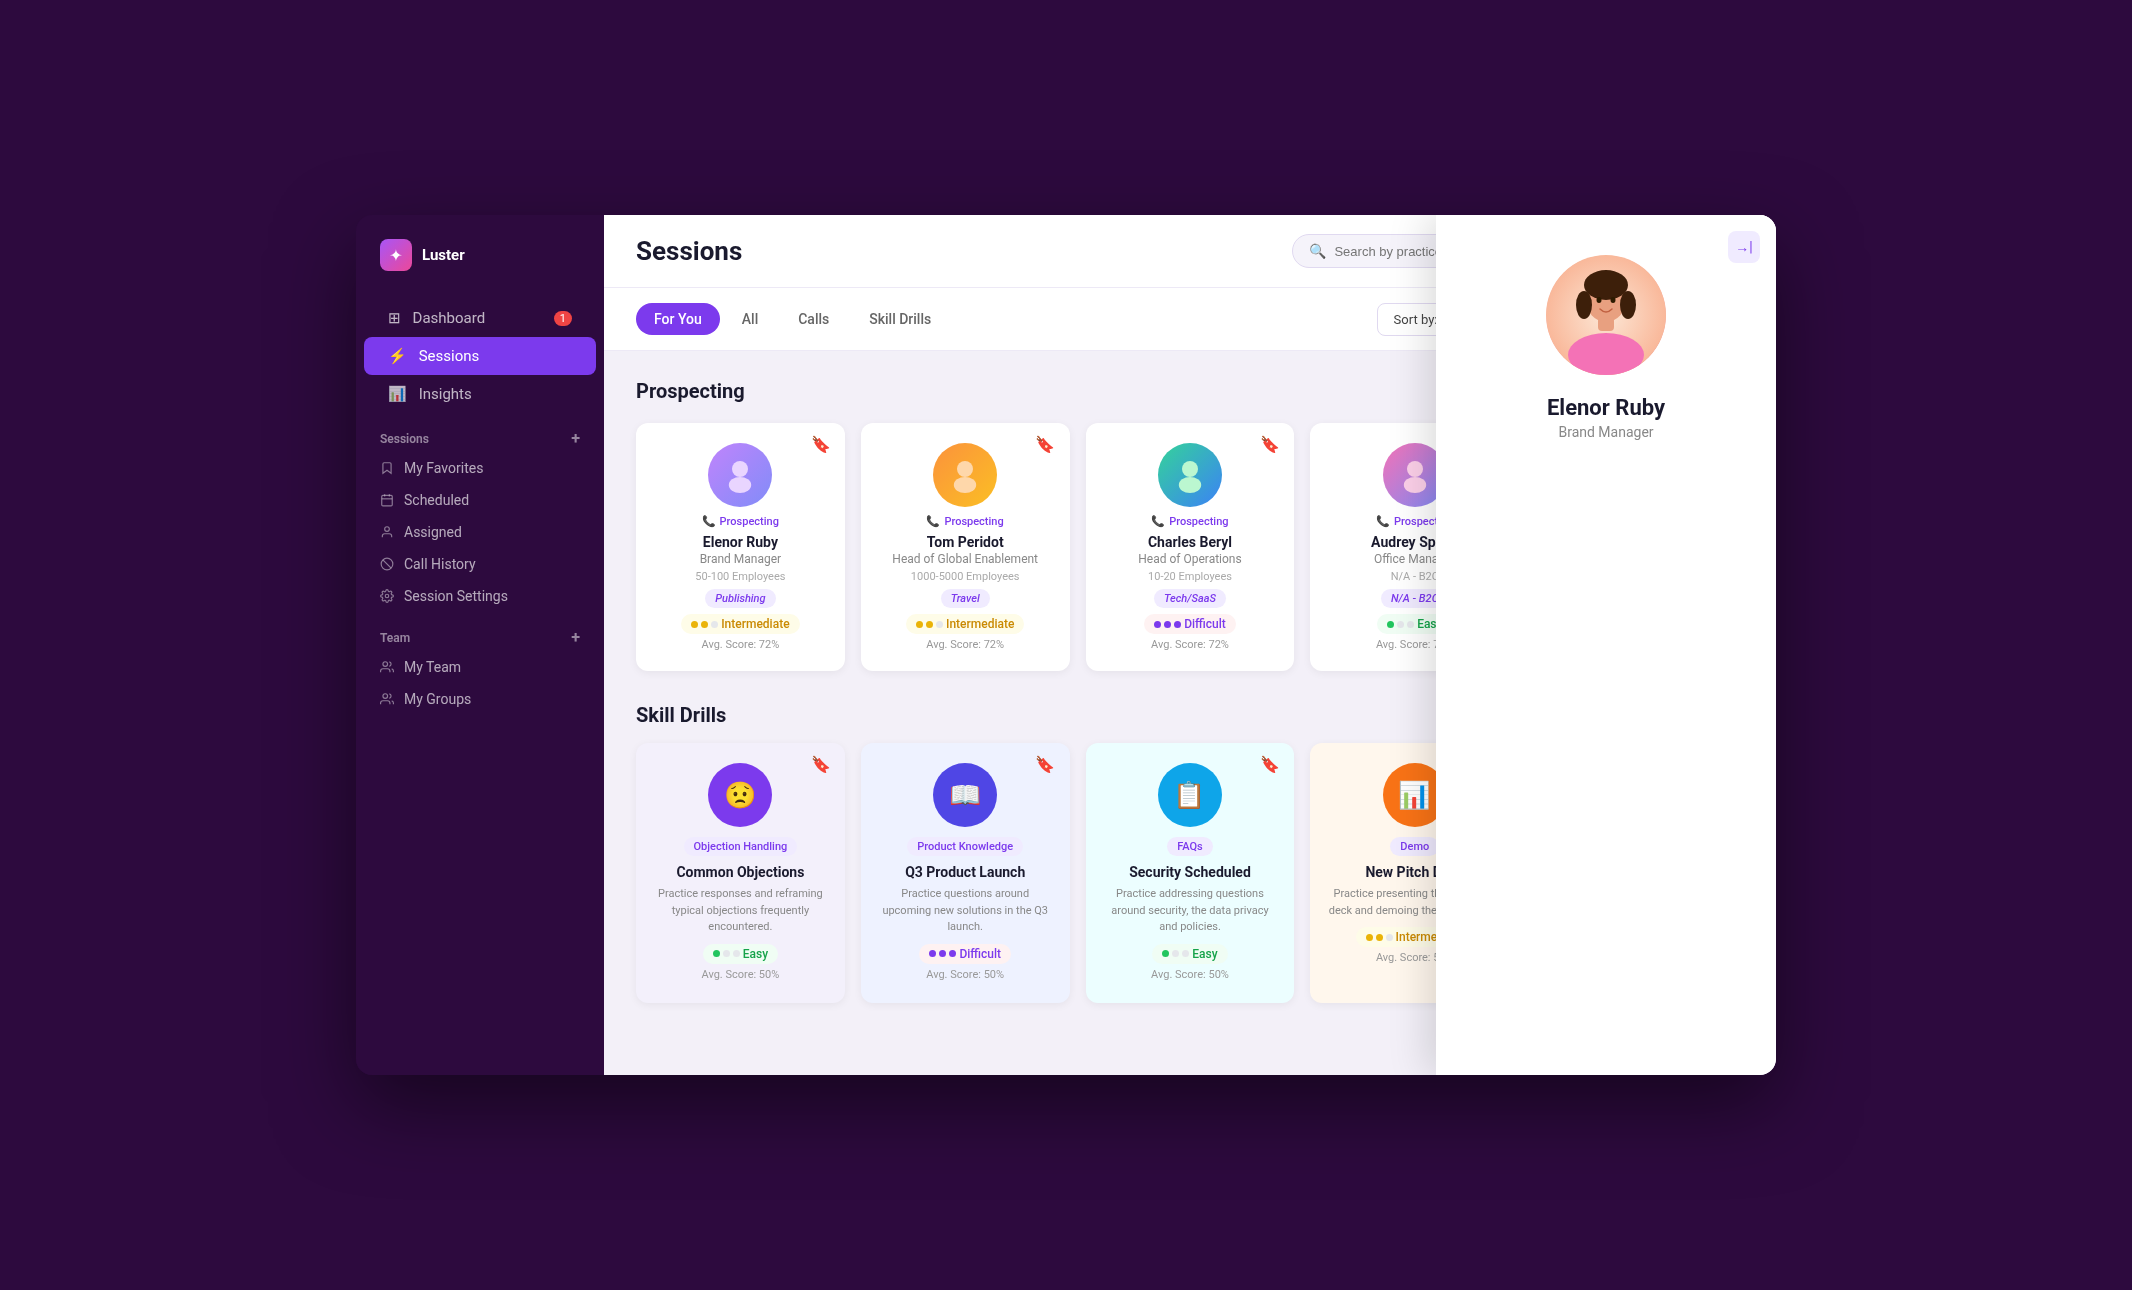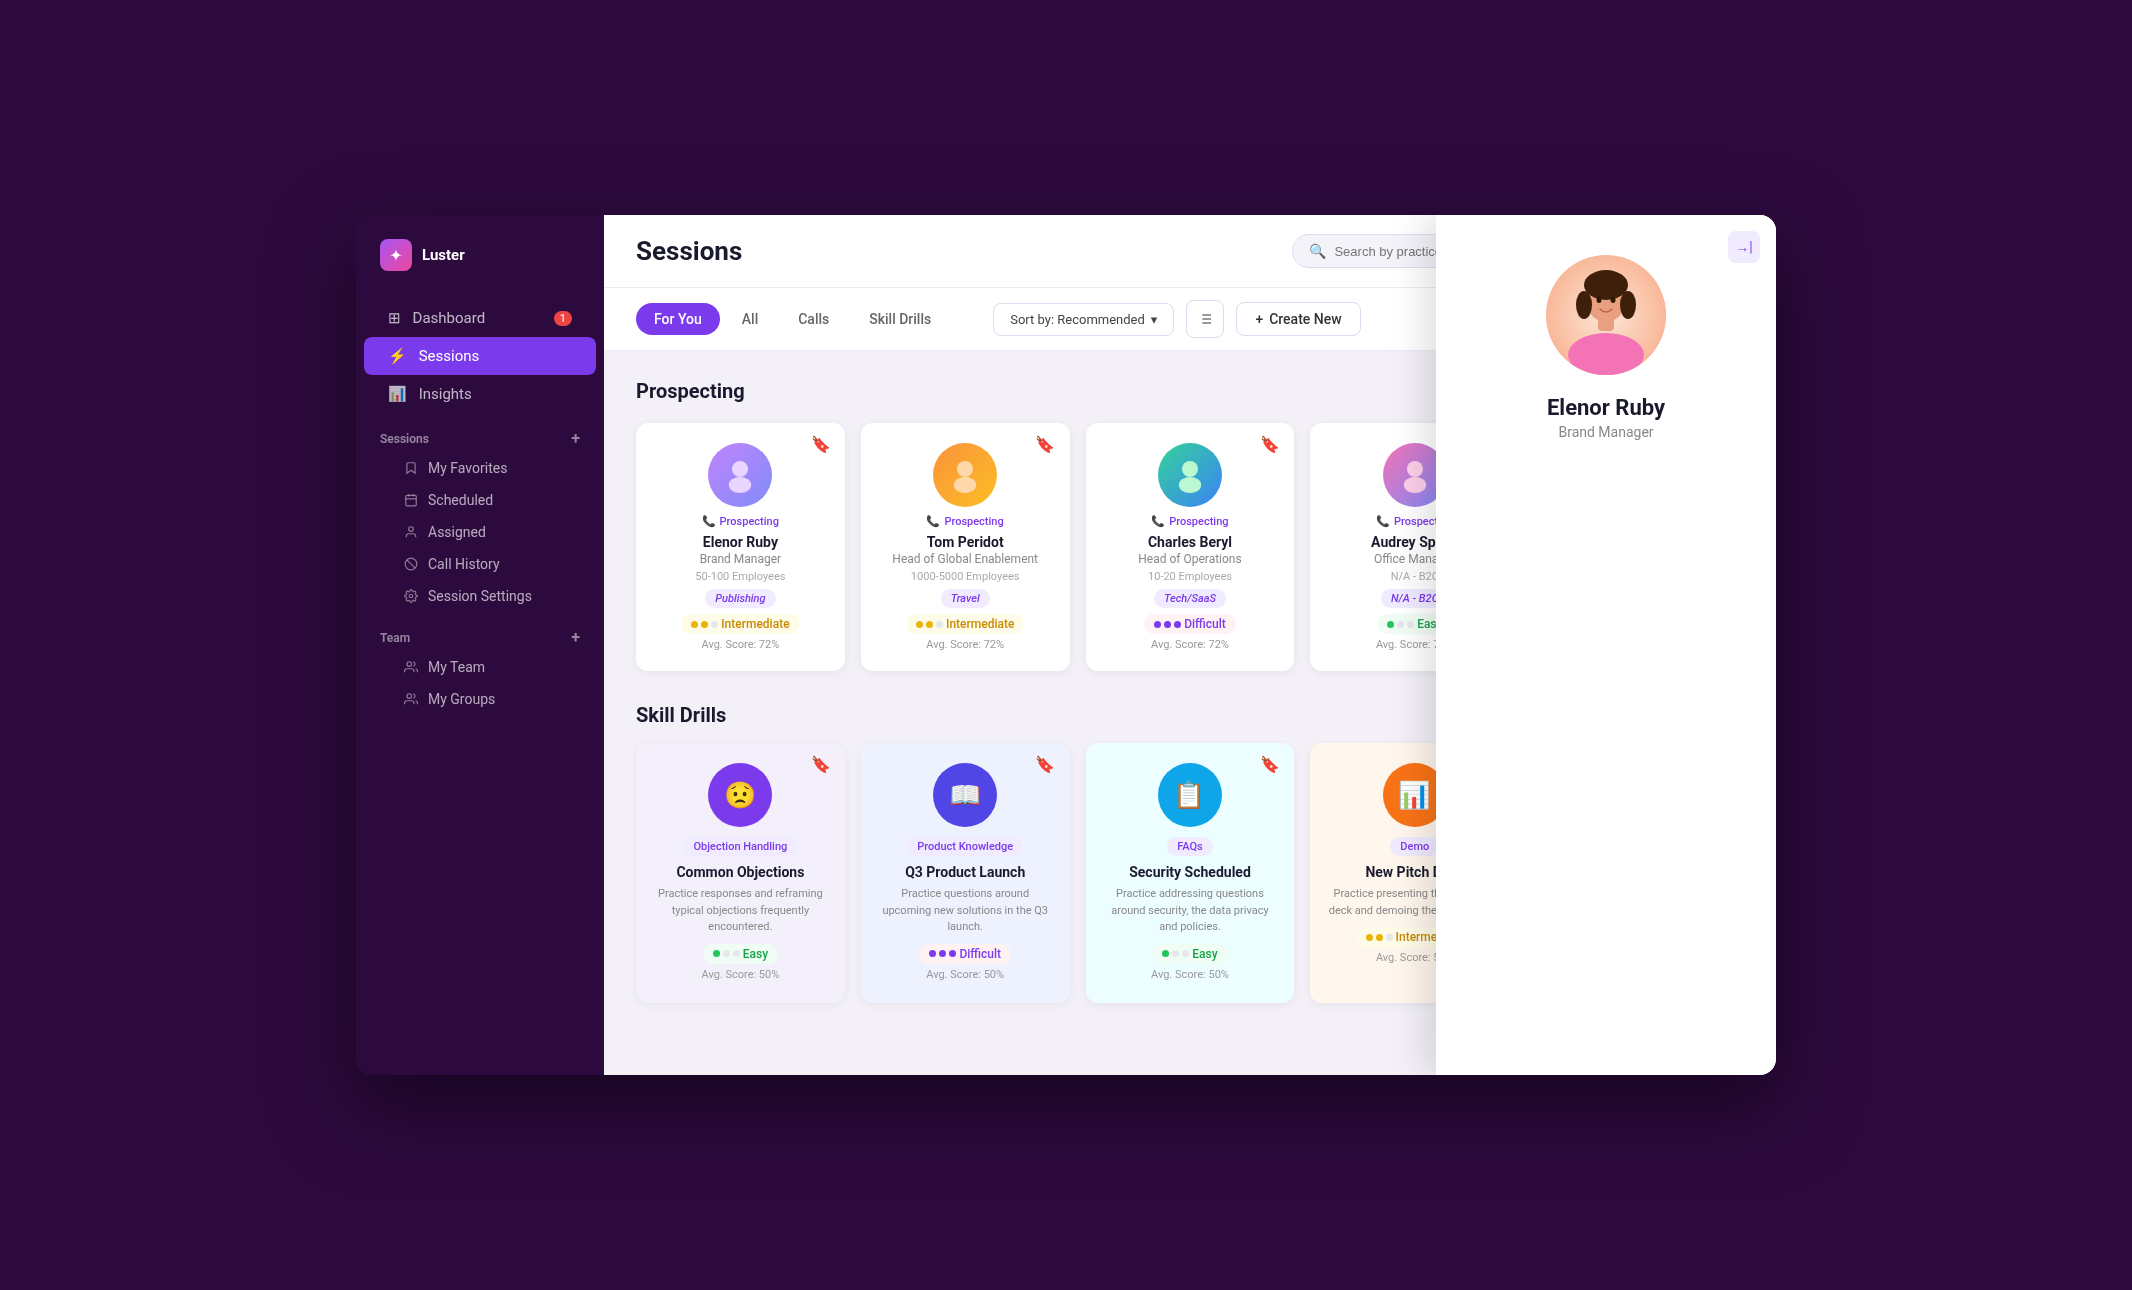--- a/index.html
+++ b/index.html
@@ -93,21 +93,20 @@
       color: rgba(255,255,255,0.5);
     }
     .sidebar-sub-item {
       display: flex;
       align-items: center;
       gap: 10px;
       padding: 8px 24px;
       color: rgba(255,255,255,0.65);
       cursor: pointer;
       font-size: 14px;
-      margin-left: 24px;
     }
     .sidebar-sub-item svg { opacity: 0.7; }
 
     
     .main-content {
       flex: 1;
       background: #f3f0f8;
       display: flex;
       flex-direction: column;
       overflow: hidden;
@@ -189,22 +188,22 @@
       font-size: 14px;
       font-weight: 600;
     }
 
     
     .tabs-bar {
       background: #fff;
       padding: 12px 32px;
       display: flex;
       align-items: center;
+      justify-content: space-between;
       border-bottom: 1px solid #ede9f6;
-      gap: 44px;
     }
     .tabs-left {
       display: flex;
       align-items: center;
       gap: 4px;
     }
     .tab-pill {
       padding: 8px 18px;
       border-radius: 24px;
       font-size: 14px;

